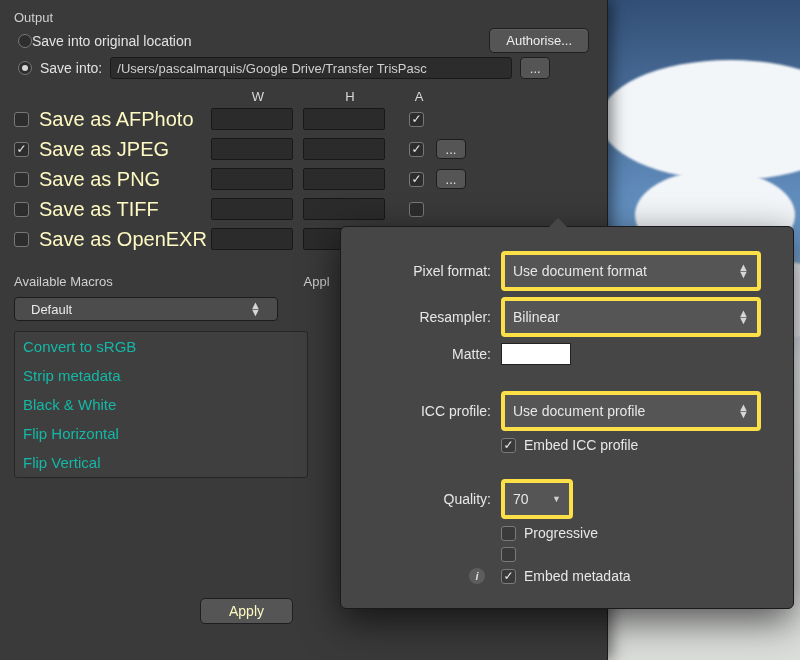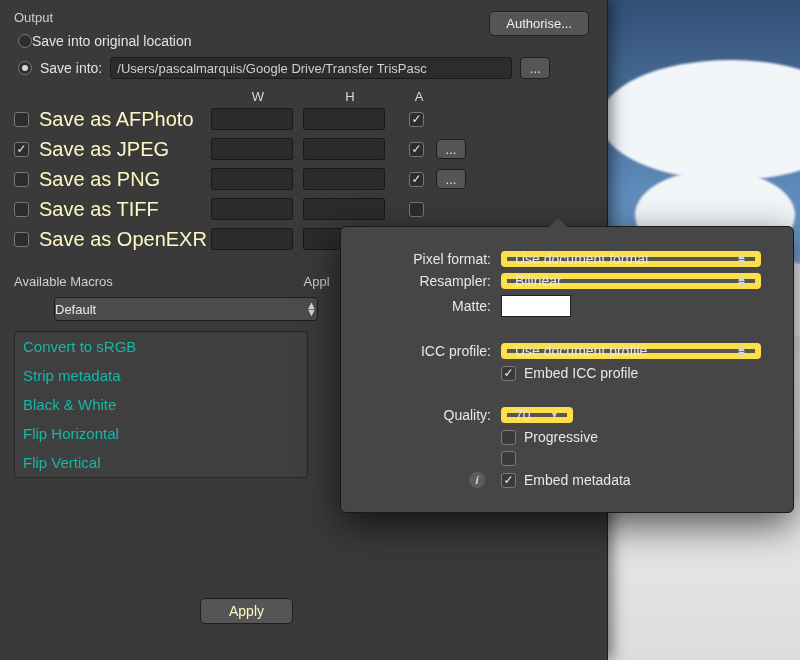--- a/index.html
+++ b/index.html
@@ -25,21 +25,21 @@
   .radio-row { display:flex; align-items:center; gap:0; margin:8px 0 4px 4px; }
   .radio {
     width:14px; height:14px; border-radius:50%;
     border:1px solid #777; background:#2e2e2e; display:inline-flex;
     align-items:center; justify-content:center; flex:0 0 auto;
   }
   .radio.selected::after { content:""; width:6px; height:6px; border-radius:50%; background:#d7d7d7; }
   .radio-label { color:#e2e2e2; font-size:14px; }
 
   .authorise-btn {
-    position:absolute; right:18px; top:11px;
+    position:absolute; right:18px; top:28px;
     background:#555; color:#eee; border:1px solid #1f1f1f;
     border-radius:5px; padding:4px 16px; font-size:13px;
     box-shadow: 0 1px 0 rgba(255,255,255,0.05) inset;
   }
 
   .path-row { display:flex; align-items:center; gap:8px; margin:8px 0 4px 4px; }
   .path-field {
     flex:1; background:#2c2c2c; border:1px solid #1a1a1a; color:#cfcfcf;
     padding:3px 6px; height:22px; font-size:13px; overflow:hidden; white-space:nowrap;
     border-radius:3px; max-width:402px;
@@ -71,21 +71,21 @@
   .a-check.on::after{ content:"✓"; }
   .row-ellipsis { width:30px; height:20px; background:#555; border:1px solid #1d1d1d; border-radius:4px;
                   color:#e4e4e4; display:flex; align-items:center; justify-content:center; margin-left:12px; font-size:13px;}
 
   .macros-zone { margin-top:20px; }
   .macros-head { display:flex; }
   .macros-head .lbl { width:290px; color:#cfcfcf; }
   .macro-select {
     margin-top:8px; width:264px; height:24px; background:#4c4c4c; border:1px solid #1c1c1c;
     border-radius:4px; display:flex; align-items:center; justify-content:space-between;
-    padding:0 0; color:#eaeaea; font-size:13px;margin-left:40px;
+    padding:0 16px; color:#eaeaea; font-size:13px;
   }
   .stepper { font-size:11px; line-height:7px; color:#d6d6d6; }
   .macro-list { margin-top:10px; background:#3f3f3f; border:1px solid #262626; border-radius:3px; width:294px; }
   .list-item { padding:6px 8px; color:#14b8a6; font-size:15px; }
 
   .apply-btn {
     position:absolute; left:200px; bottom:36px;
     background:#555; color:#fef9c3; border:1px solid #1e1e1e; border-radius:5px;
     padding:4px 28px; font-size:14px;
   }
@@ -98,21 +98,21 @@
     padding:18px 18px 18px 4px; color:#e7e7e7; font-size:14px;
   }
   .popover::before{
     content:""; position:absolute; top:-9px; right:226px;
     width:0;height:0;border-left:9px solid transparent;border-right:9px solid transparent;
     border-bottom:9px solid #464646;
   }
   .op-row { display:flex; align-items:center; margin:6px 0; }
   .op-label { width:156px; text-align:right; padding-right:10px; color:#e7e7e7; }
   .op-select {
-    flex:0 0 260px; height:16px; background:#555; border:6px solid #fde047; border-radius:4px;
+    flex:0 0 260px; height:40px; background:#555; border:4px solid #fde047; border-radius:4px;
     display:flex; align-items:center; justify-content:space-between; padding:0 8px;
   }
   .op-select.small { flex:0 0 72px; }
   .matte { width:70px; height:22px; background:#fff; border:1px solid #222; }
   .op-check { width:15px; height:15px; border:1px solid #7a7a7a; border-radius:3px; background:#3a3a3a;
               display:inline-flex; align-items:center; justify-content:center; margin-right:8px; color:#eaeaea; font-size:12px;}
   .op-check.on::after{content:"✓";}
   .info-icon{
     width:16px;height:16px;border-radius:50%;background:#5d5d5d;color:#dcdcdc;font-size:11px;
     display:inline-flex;align-items:center;justify-content:center;margin-right:6px;font-style:italic;font-weight:bold;

